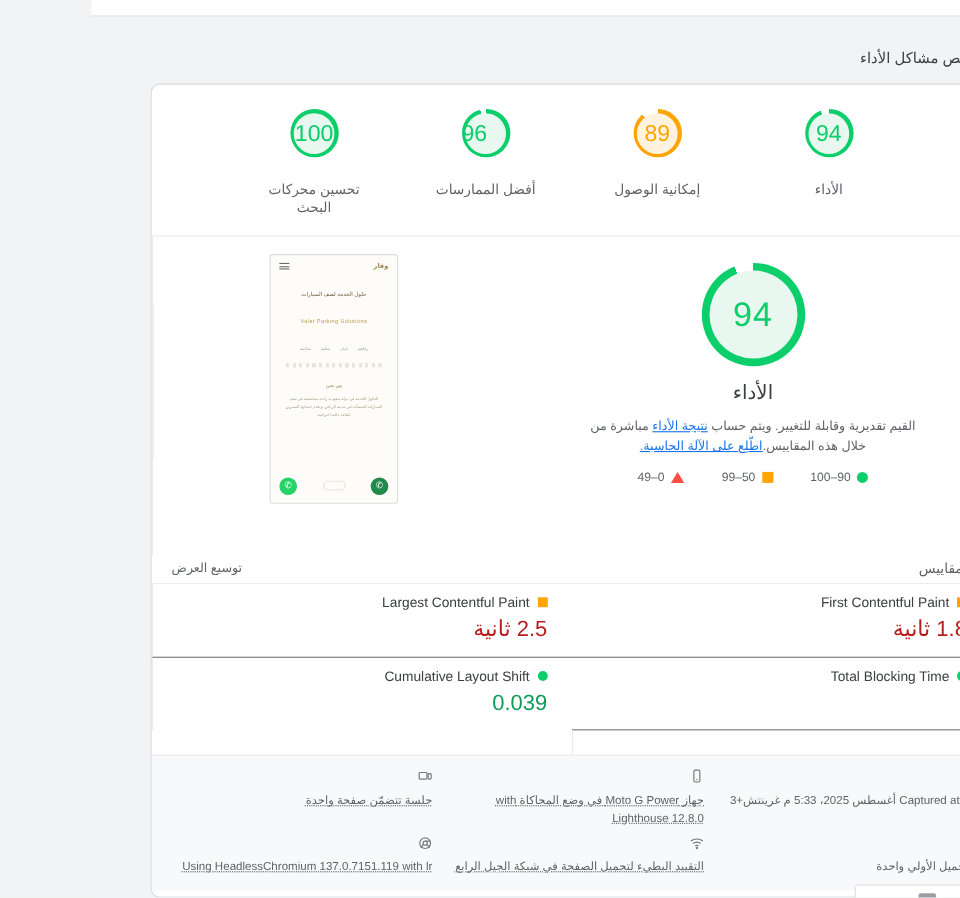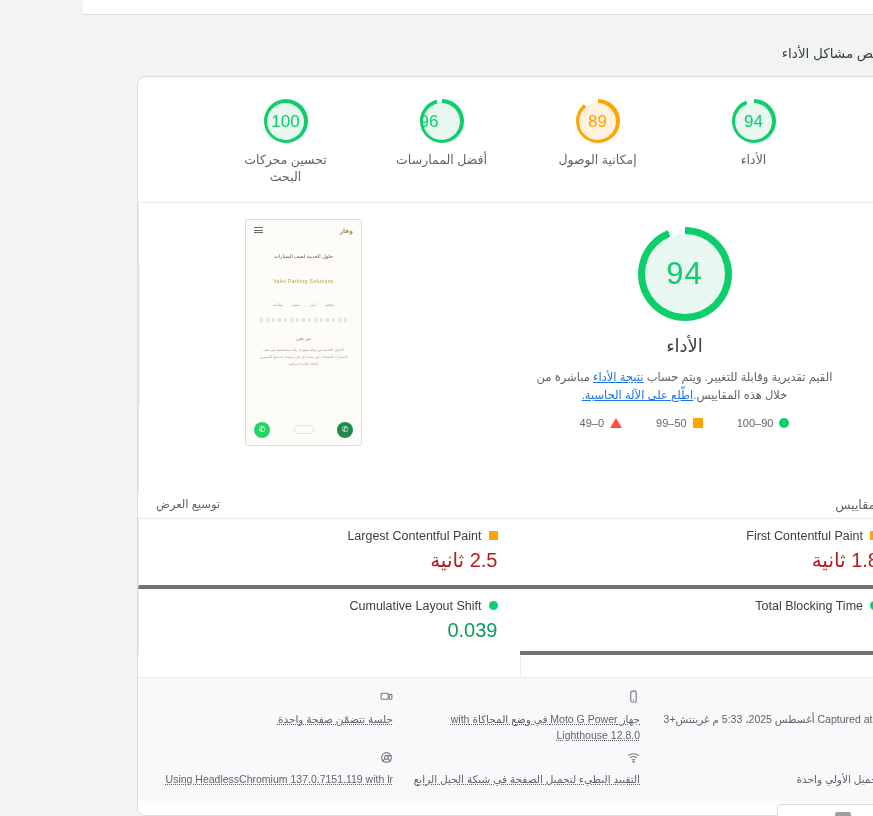--- a/index.html
+++ b/index.html
@@ -99,26 +99,26 @@
   .gauge-item {
     width: 110px;
     display: flex;
     flex-direction: column;
     align-items: center;
   }
   .gauge-ring {
     width: 44px; height: 44px;
     border-radius: 50%;
     display: flex; align-items: center; justify-content: center;
-    font-size: 17px;
+    font-size: 21px;
     position: relative;
   }
   .gauge-ring .num { position: relative; z-index: 2; line-height: 1; }
   .gauge-label {
-    margin-top: 9px;
+    margin-top: 21px;
     font-size: 12.5px;
     color: #5f6368;
     text-align: center;
     line-height: 1.35;
   }
 
   
   .body-row {
     display: flex;
     flex-direction: row;
@@ -231,21 +231,21 @@
 
   .metrics-grid {
     display: grid;
     grid-template-columns: 1fr 1fr;
     direction: rtl;
     border-top: 1px solid #e8eaed;
   }
   .metric {
     padding: 10px 22px 12px 22px;
     text-align: right;
-    border-bottom: 4px solid #737373;
+    border-bottom: 1px solid #737373;
   }
   .metric.col-left { border-left: 1px solid #e8eaed; }
   .metric.blank { border-bottom: none; }
   .metric-label {
     font-size: 12.5px; color: #3c4043;
     display: flex; flex-direction: row-reverse; align-items: center;
     justify-content: flex-start; gap: 7px;
     direction: ltr;
   }
   .m-dot { width: 9px; height: 9px; border-radius: 50%; background: #0cce6b; flex:0 0 auto; }

